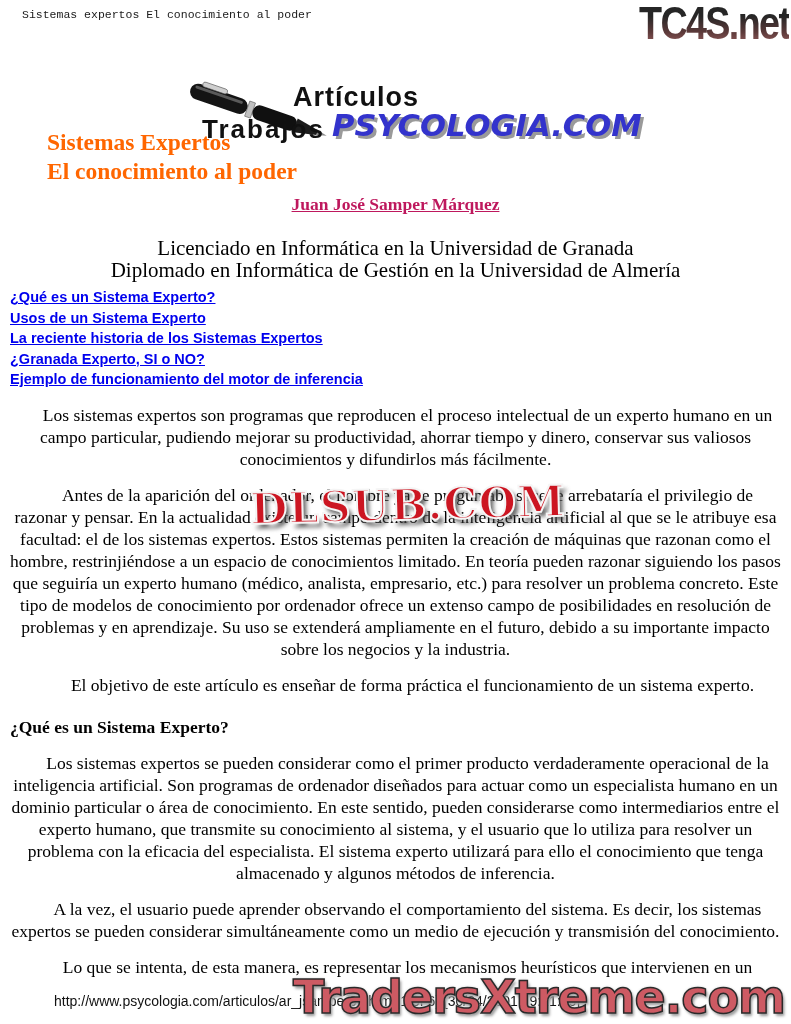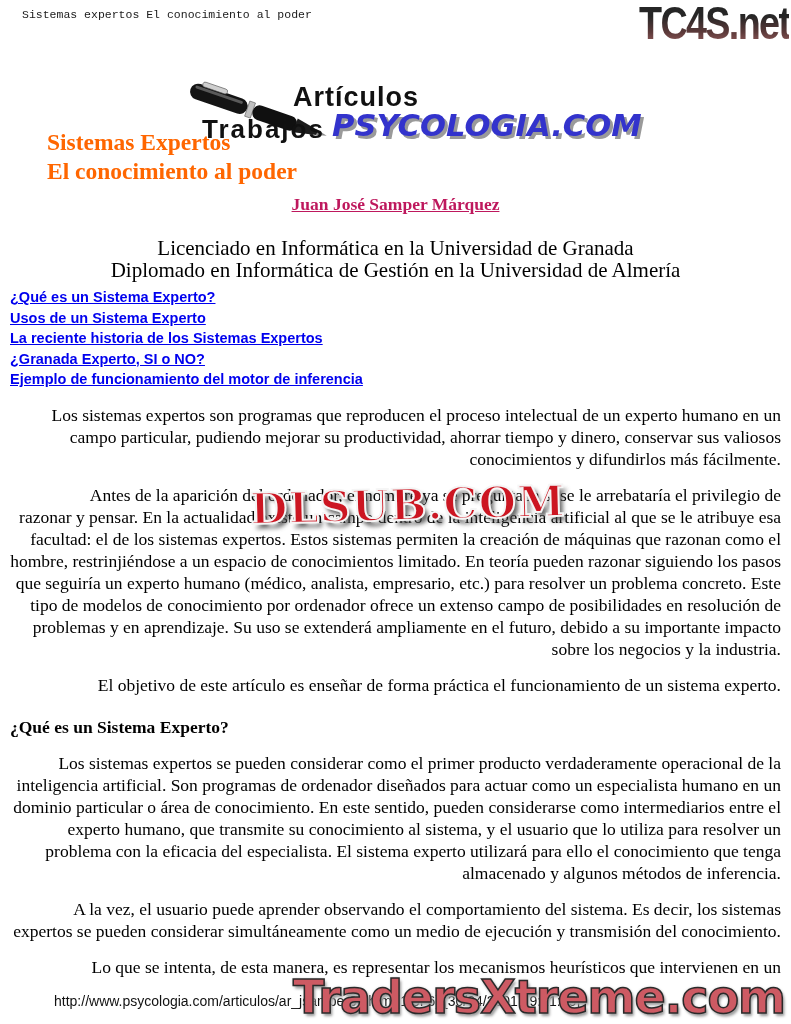--- a/index.html
+++ b/index.html
@@ -60,21 +60,21 @@
   .toc{margin:6px 0 0 10px;}
   .toc a{
     display:inline-block;
     font-family:"Liberation Sans",sans-serif;font-weight:bold;
     font-size:14.5px;line-height:19.5px;color:#0000ee;text-decoration:underline;
   }
   .toc div{line-height:19.5px;}
   .body-text{margin:0 10px;}
   .body-text p{
     font-size:17.5px;line-height:22px;margin:14px 0 0 0;text-indent:24px;
-    text-align:right;
+    text-align:center;
   }
   .body-text p.p-first{margin-top:14px;}
   .body-text p.objective{text-indent:34px;}
   h2.section{
     font-size:17.5px;font-weight:bold;margin:21px 0 0 0;text-indent:0;
   }
   
   .watermark{
     position:absolute;left:250px;top:482px;width:300px;
     font-family:"DejaVu Serif",serif;font-weight:bold;

